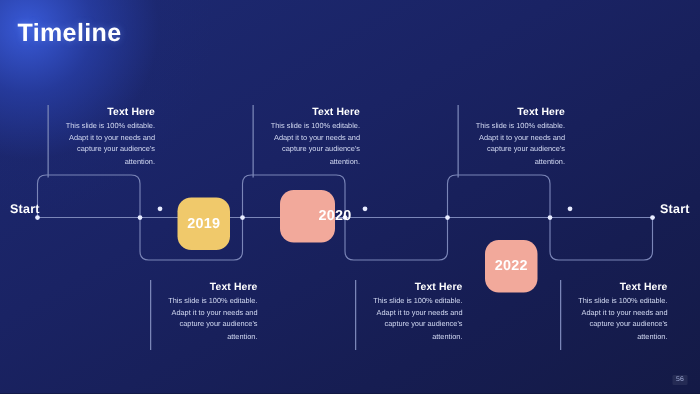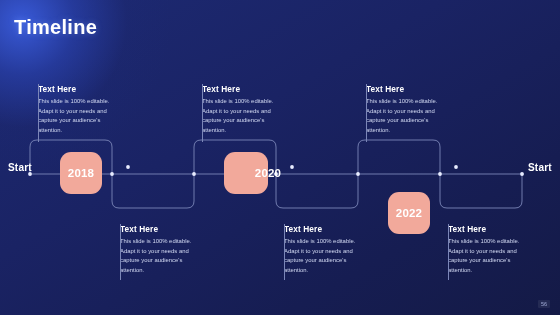--- a/index.html
+++ b/index.html
@@ -69,20 +69,21 @@
   }
   #label-start  { left: 8px;  top: 162px; }
   #label-finish { left: 528px; top: 162px; }
 
   
   .callout {
     position: absolute;
     width: 86px;
     padding-left: 0;
     box-sizing: border-box;
+    text-align: right;
   }
   .callout .ttl {
     color: #ffffff;
     font-size: 8.3px;
     font-weight: bold;
     margin-bottom: 3px;
     letter-spacing: 0.1px;
   }
   .callout .body {
     color: #d2d9f2;
@@ -144,22 +145,22 @@
         <circle cx="194" cy="174" r="1.9"></circle>
         <circle cx="276" cy="174" r="1.9"></circle>
         <circle cx="292" cy="167" r="1.9"></circle>
         <circle cx="358" cy="174" r="1.9"></circle>
         <circle cx="440" cy="174" r="1.9"></circle>
         <circle cx="456" cy="167" r="1.9"></circle>
         <circle cx="522" cy="174" r="1.9"></circle>
       </g>
     </svg>
 
-    <div class="year-box year-pink" style="left:60px;  top:152px;">
-        <span>2018</span>
+    <div class="year-box year-yellow" style="left:142px; top:158px;">
+        <span>2019</span>
       </div>
     <div class="year-box year-pink" style="left:224px; top:152px;padding-left:44px;">
         <span>2020</span>
       </div>
     <div class="year-box year-pink" style="left:388px; top:152px;margin-top:40px;">
         <span>2022</span>
       </div>
 
     <div class="end-label" id="label-start">Start</div>
     <div class="end-label" id="label-finish">Start</div>

